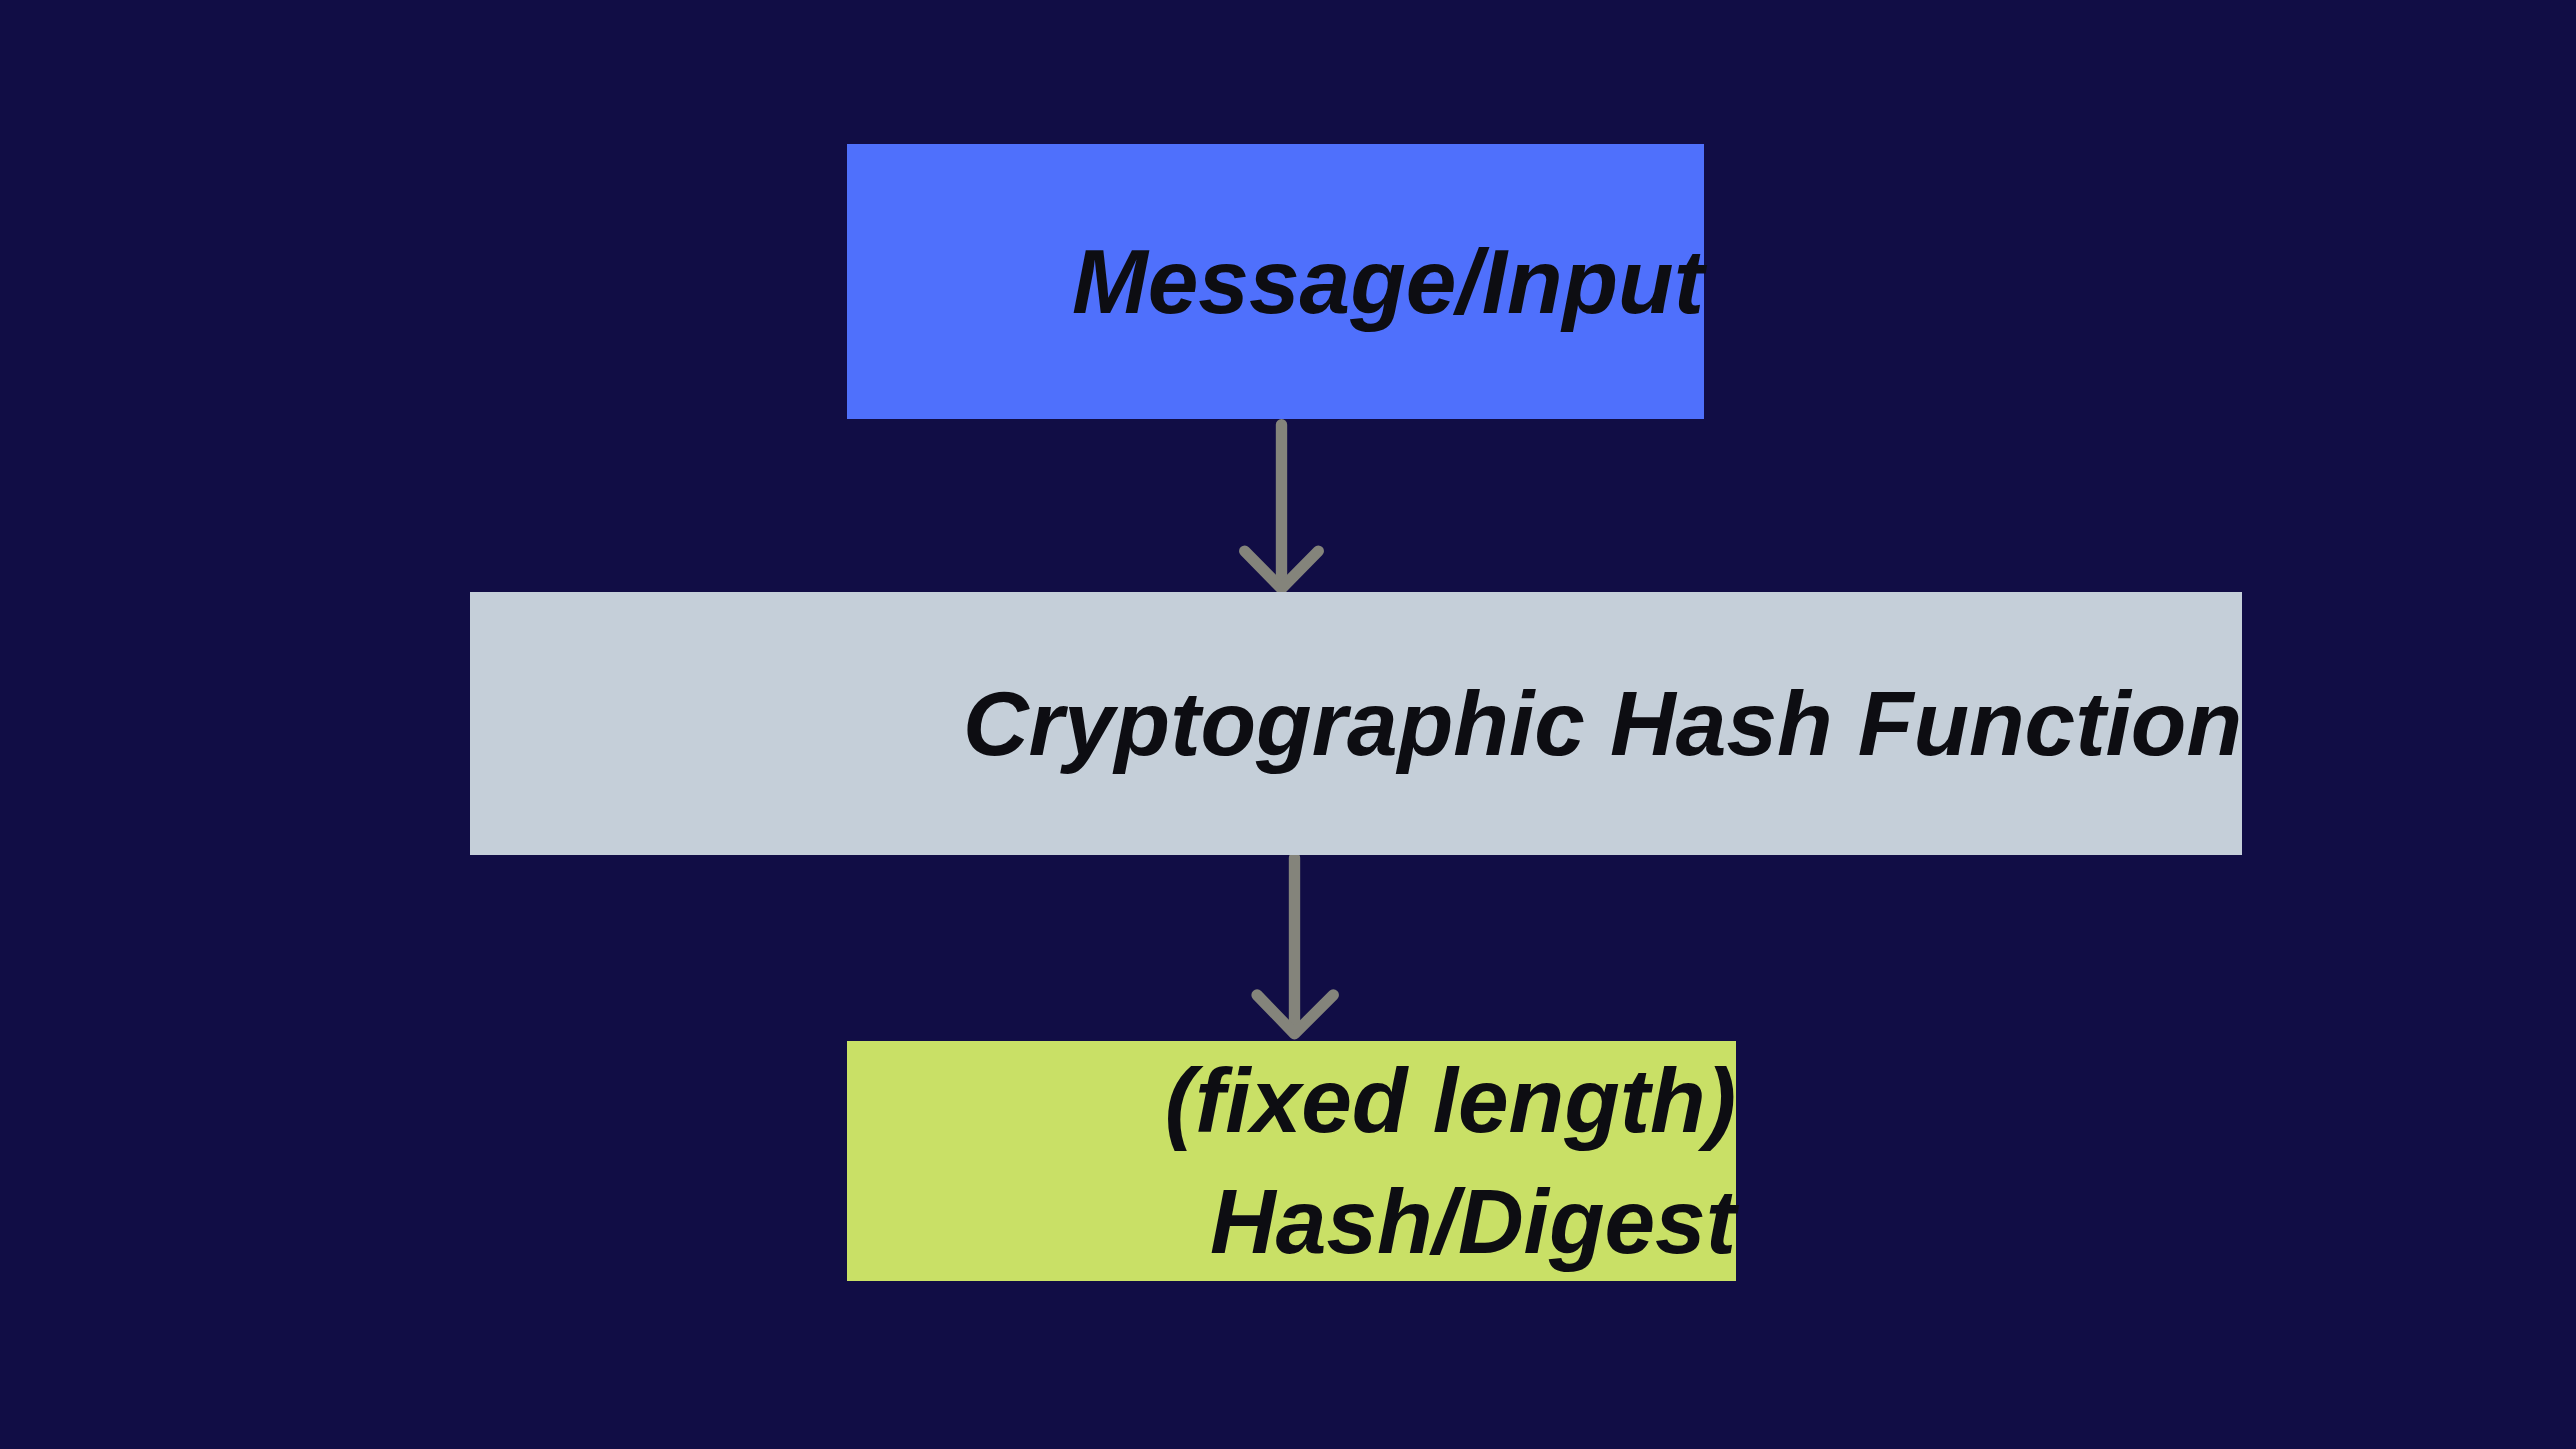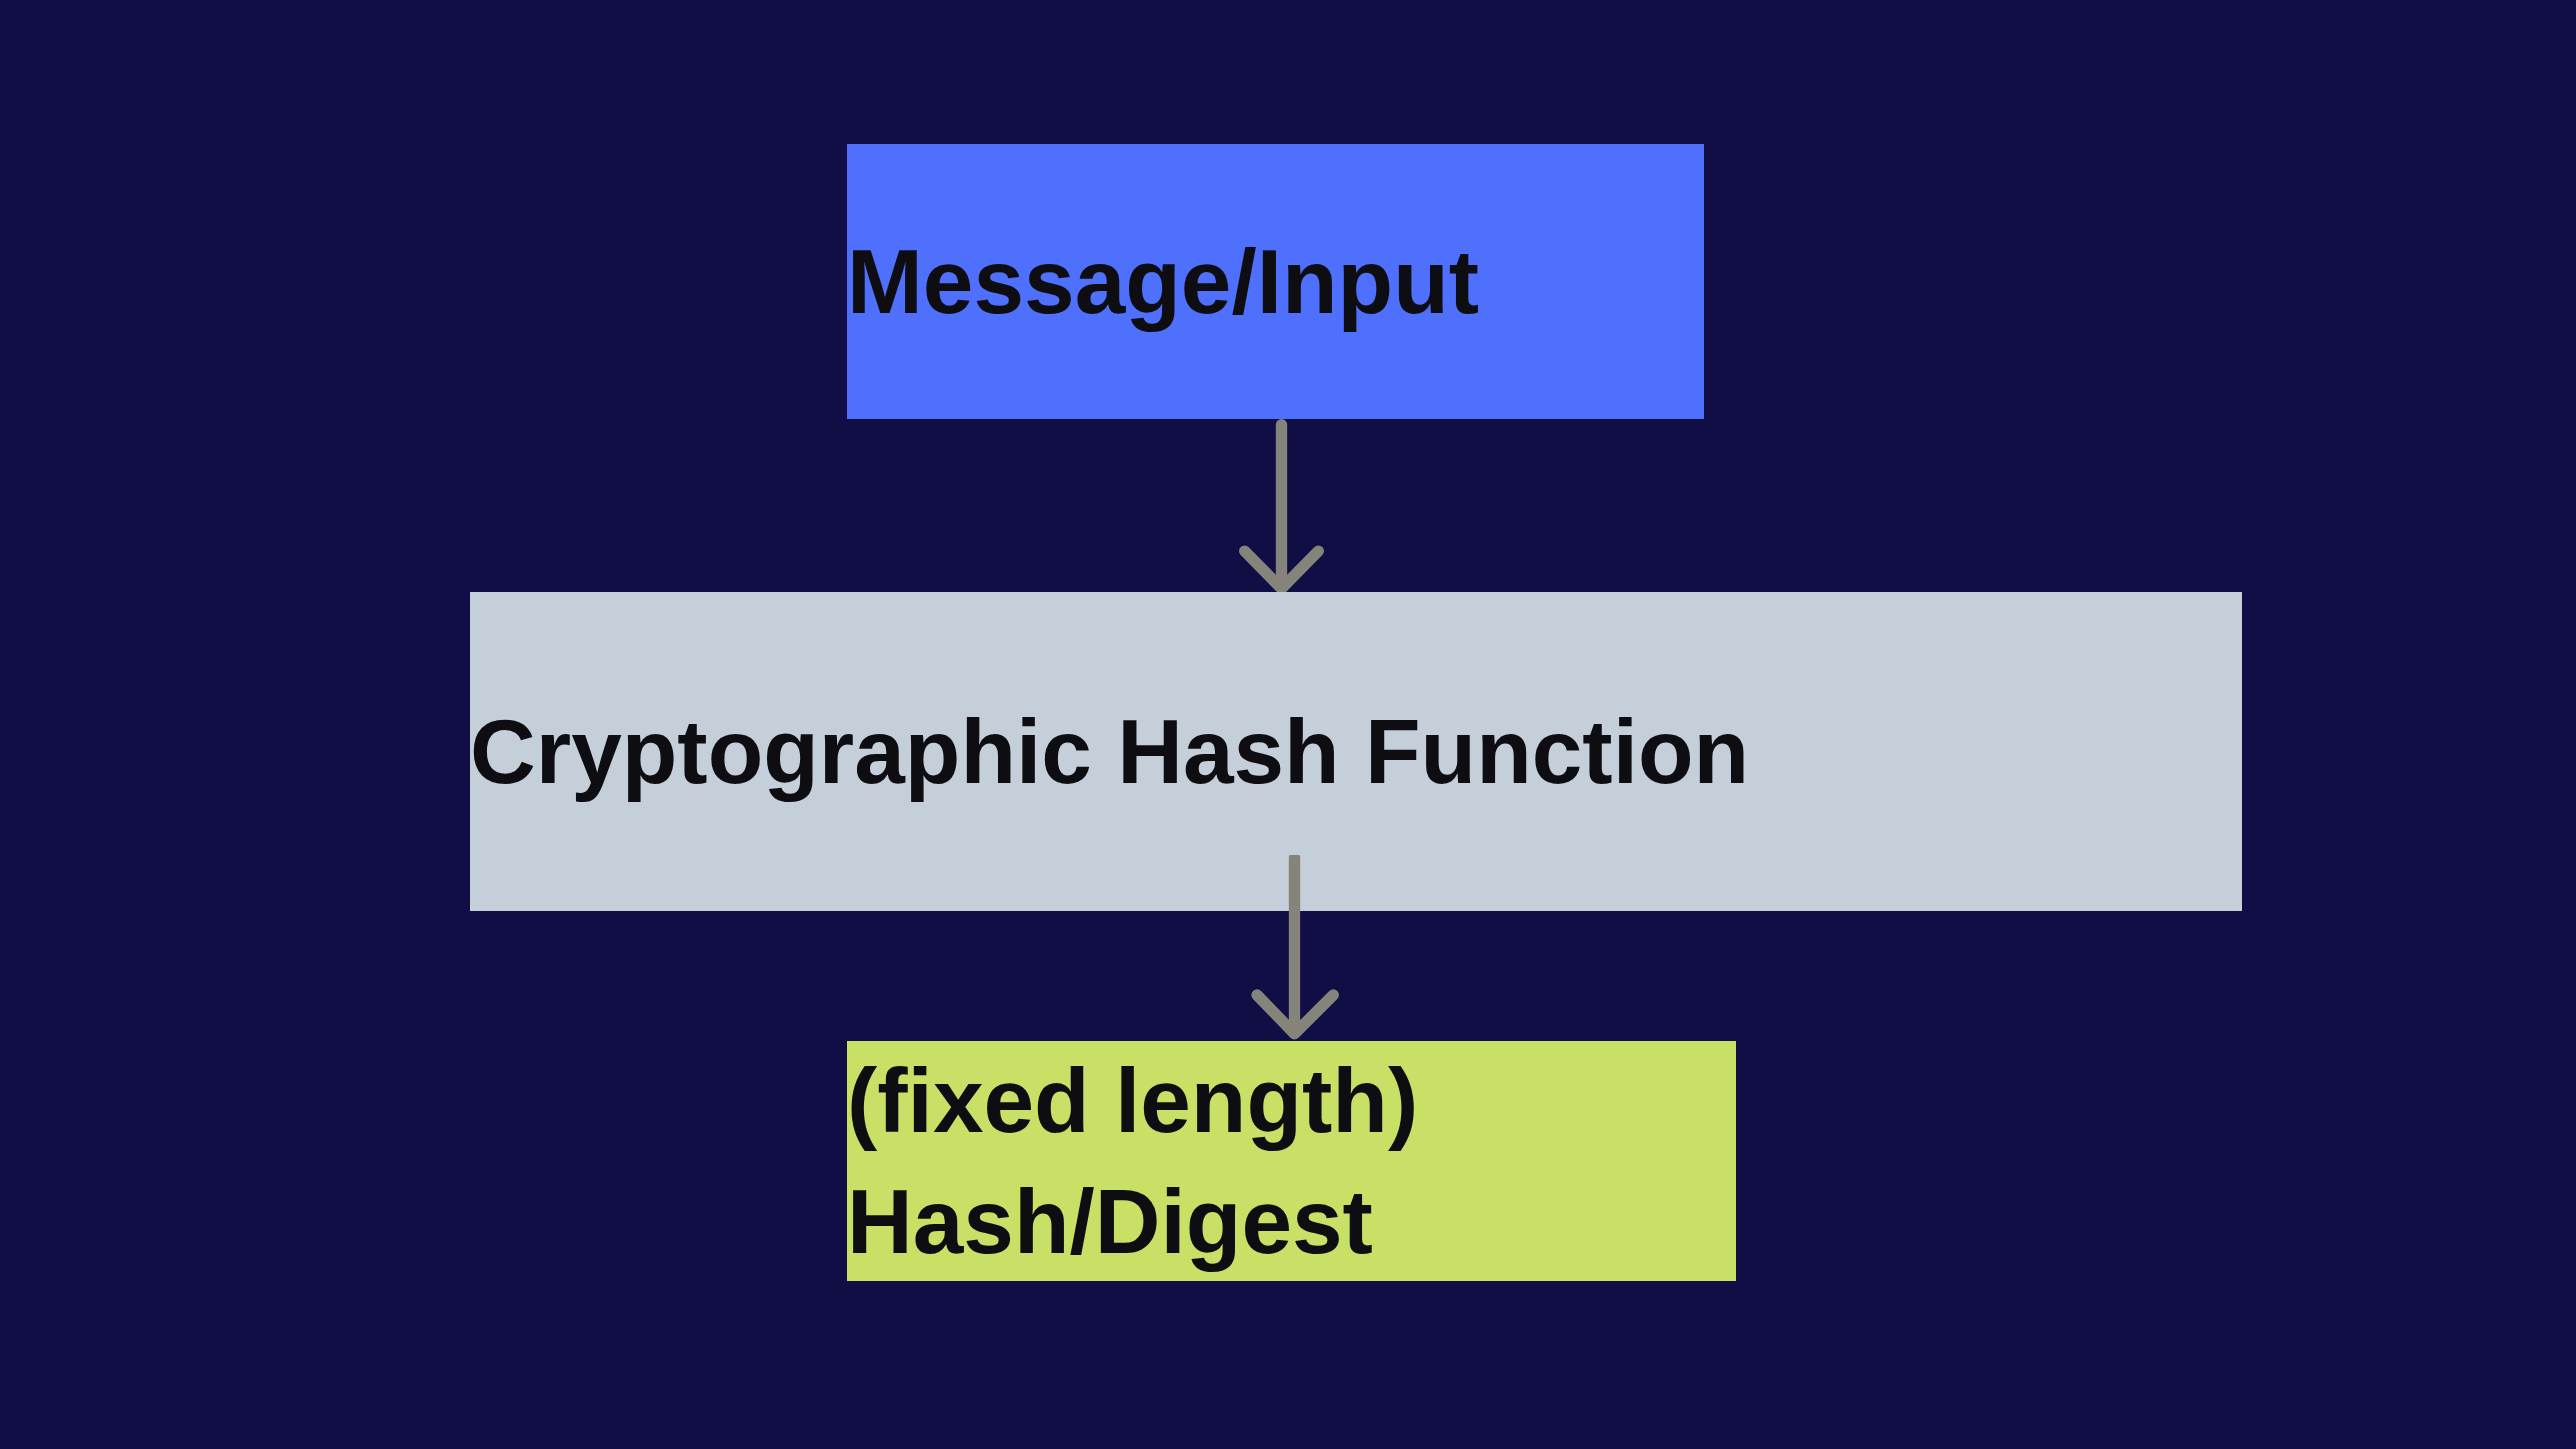--- a/index.html
+++ b/index.html
@@ -11,40 +11,41 @@
     width: 2576px;
     height: 1449px;
     background: var(--background, #110D45);
     overflow: hidden;
     font-family: "Liberation Sans", sans-serif;
   }
   .box {
     position: absolute;
     display: flex;
     flex-direction: column;
-    align-items: flex-start;
+    align-items: flex-end;
     justify-content: center;
     text-align: center;
     font-weight: 700;
     font-size: 91px;
     line-height: 121px;
     color: var(--text, #0D0D12);
+    font-style: italic;
   }
   .box-message {
     left: 847px;
     top: 144px;
     width: 857px;
     height: 275px;
     background: var(--message-box, #4F70FC);
   }
   .box-hash-function {
     left: 470px;
     top: 592px;
     width: 1772px;
-    height: 319px;
+    height: 263px;
     background: var(--hash-function-box, #C5CFD9);
   }
   .box-digest {
     left: 847px;
     top: 1041px;
     width: 889px;
     height: 240px;
     background: var(--digest-box, #C9E066);
   }
   .arrow {

